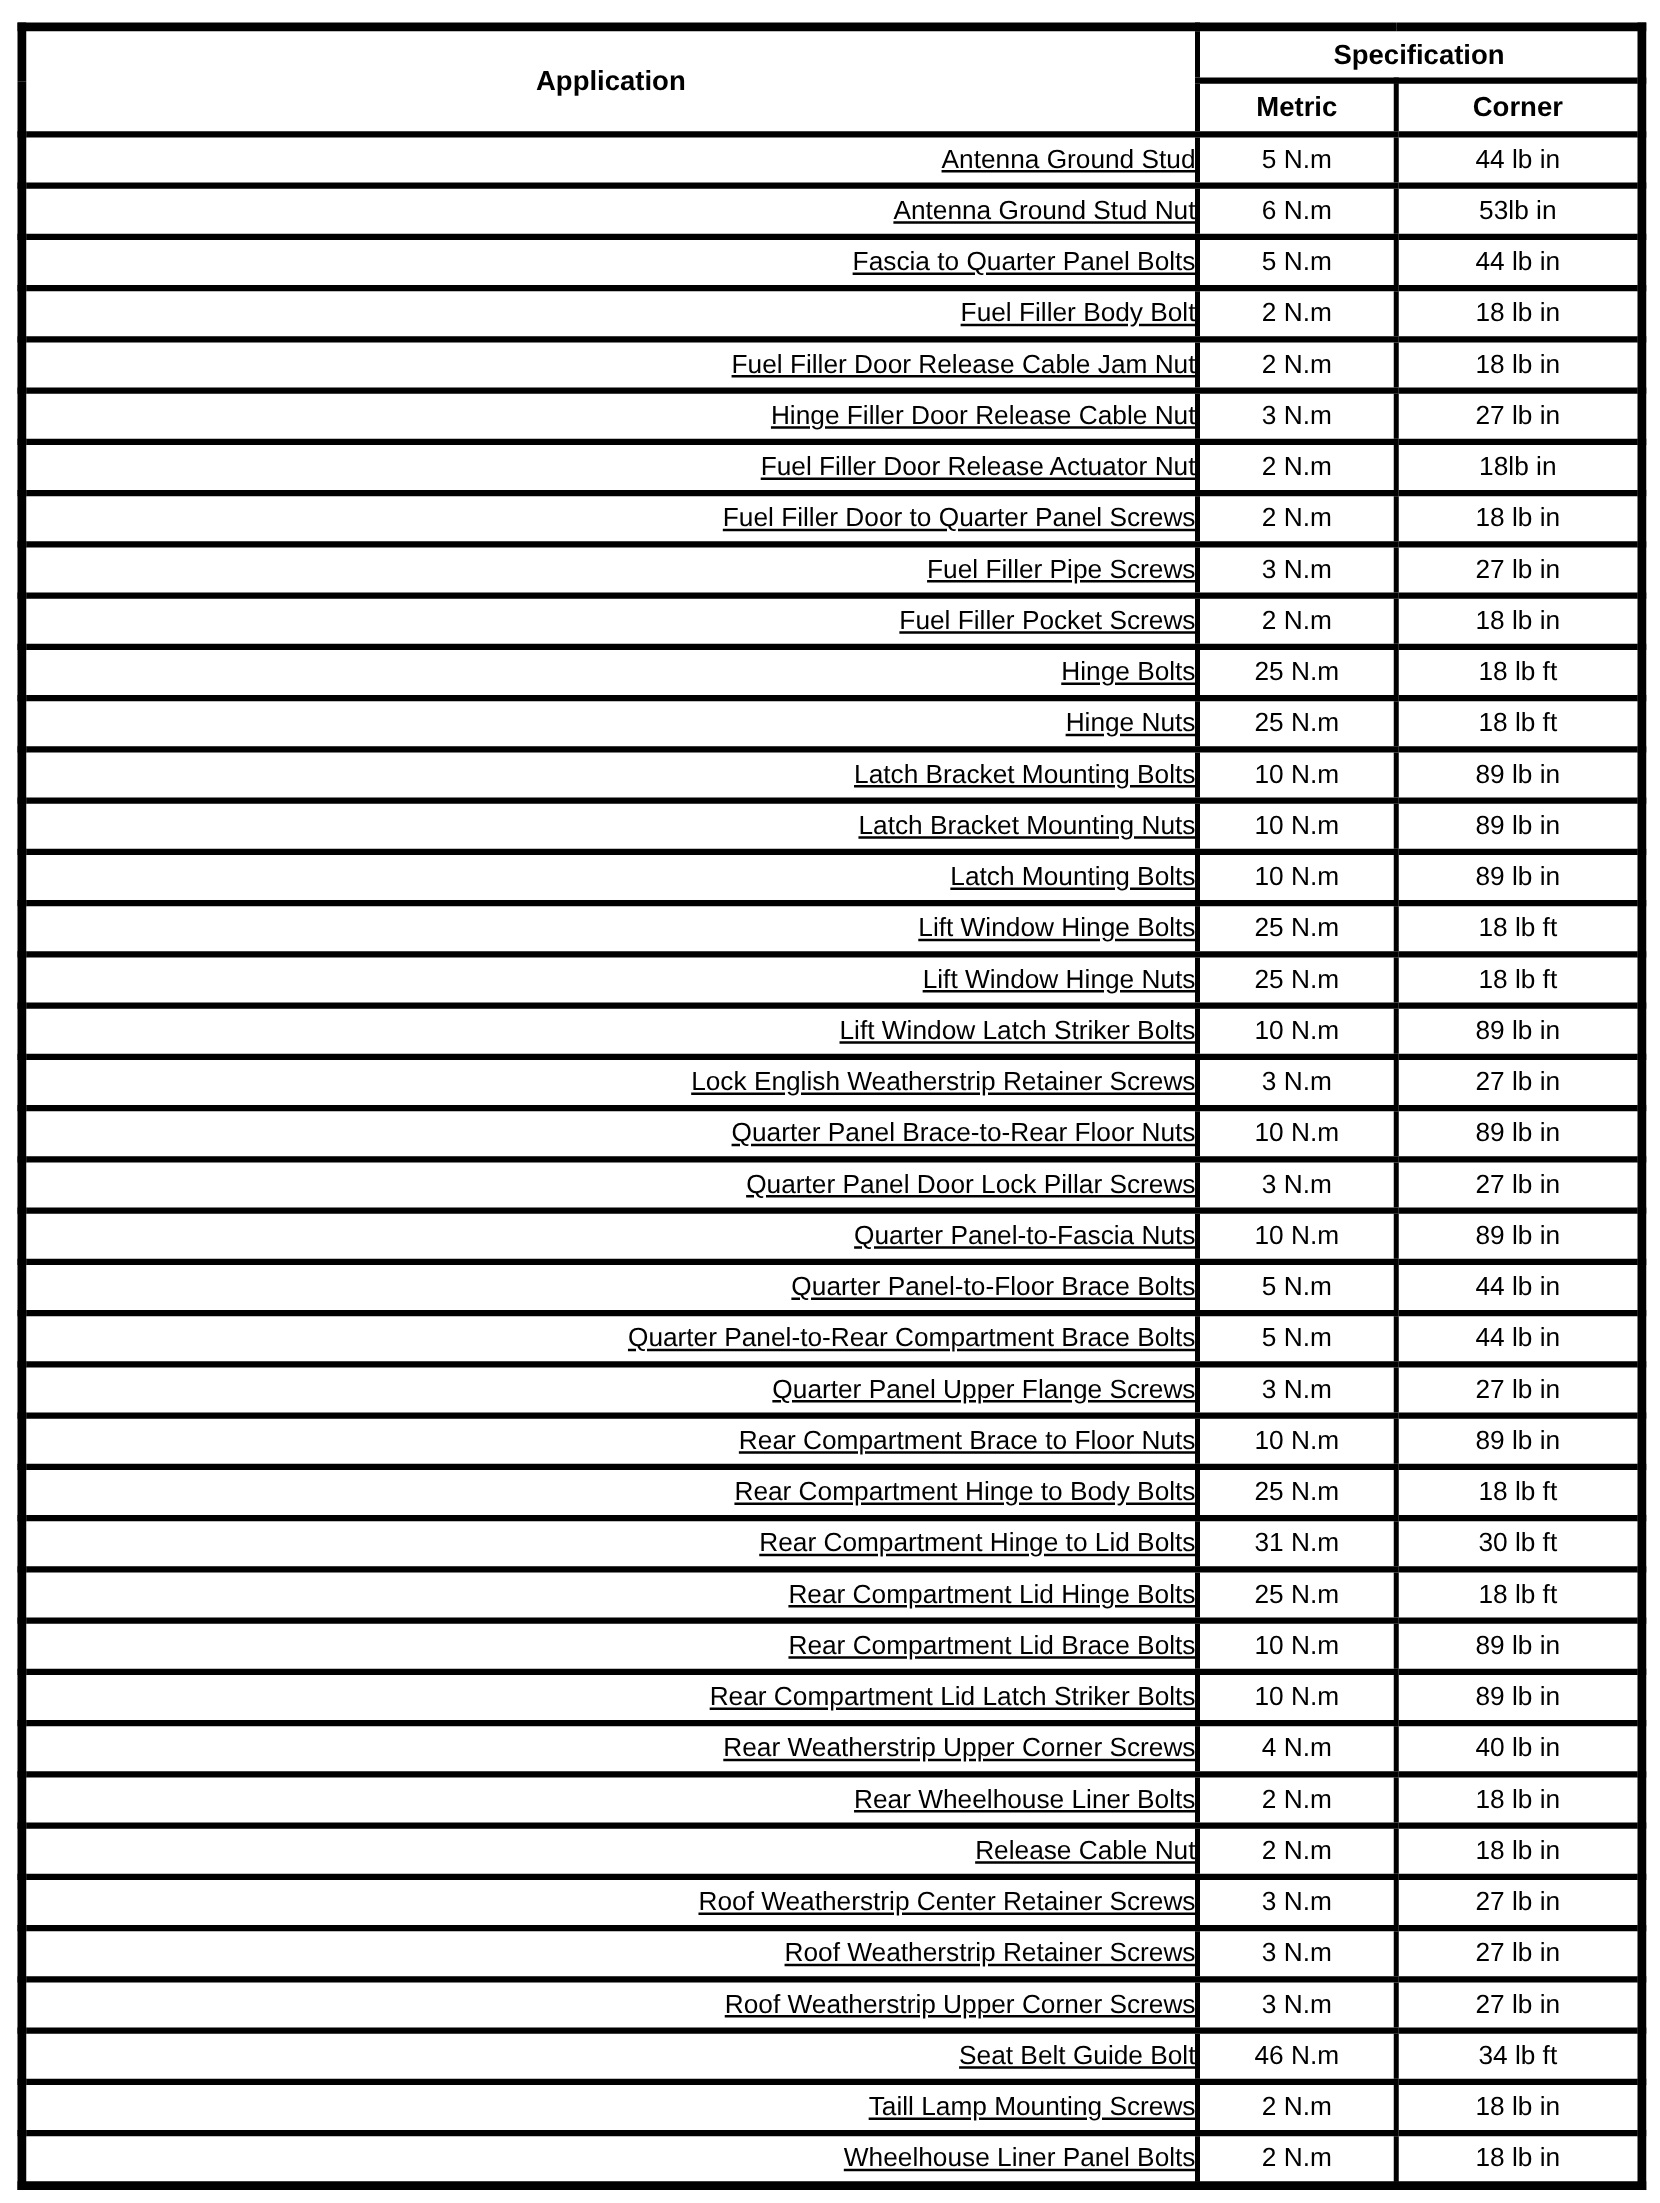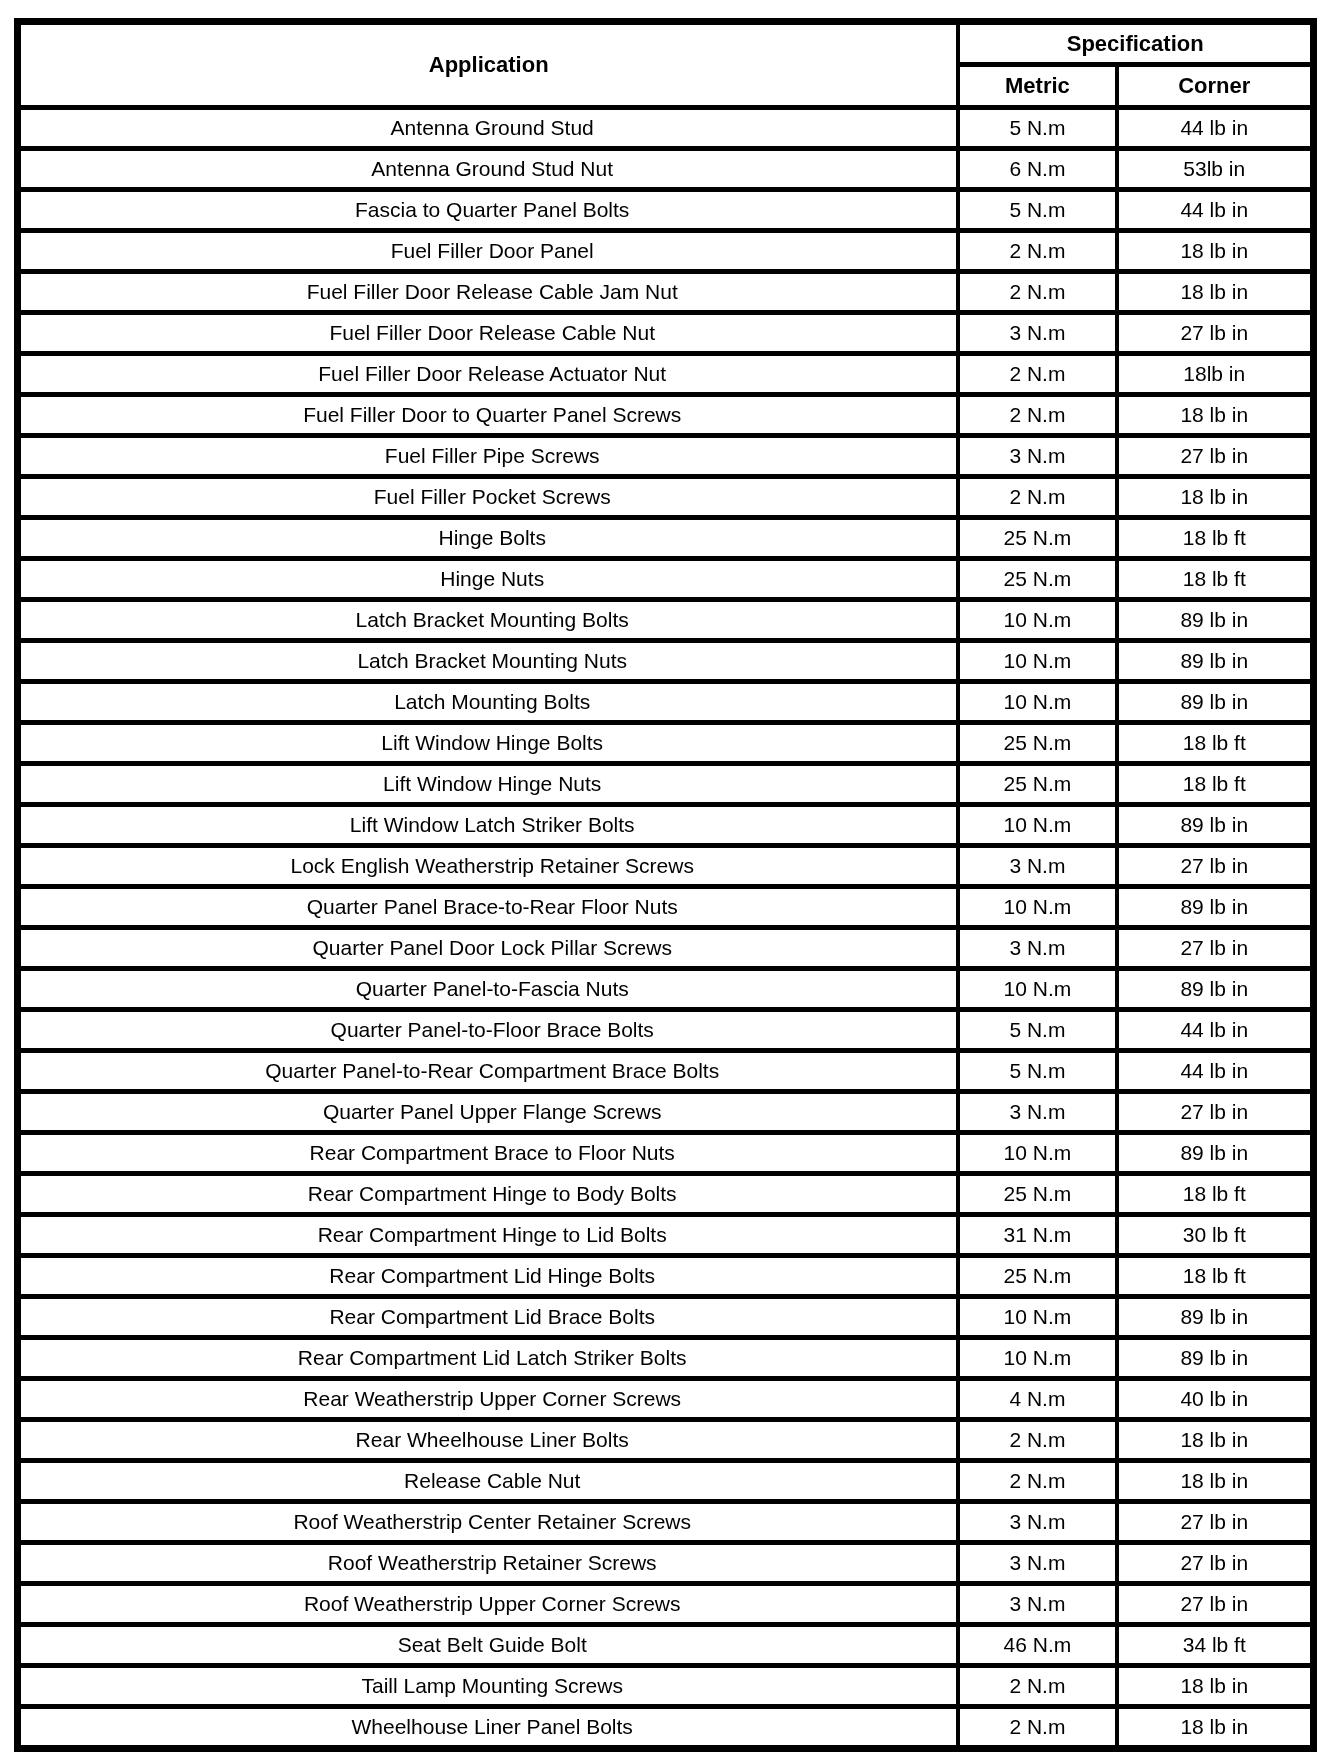--- a/index.html
+++ b/index.html
@@ -44,22 +44,23 @@
   tr.header-row-1 th { height: 37px; }
   tr.header-row-2 th { height: 38px; }
 
   tbody td {
     font-size: 21px;
     height: 36px;
     vertical-align: middle;
     padding: 0;
   }
   td.app-cell {
-    text-align: center;
+    text-align: right;
     padding-left: 7px;
+    text-decoration: underline;
   }
   td.num-cell {
     text-align: center;
   }
 </style>
 </head>
 <body>
 
 <div class="page">
   <table class="spec-table">
@@ -91,33 +92,33 @@
     <td class="num-cell">53lb in</td>
   </tr>
 
   <tr class="data-row">
     <td class="app-cell">Fascia to Quarter Panel Bolts</td>
     <td class="num-cell">5 N.m</td>
     <td class="num-cell">44 lb in</td>
   </tr>
 
   <tr class="data-row">
-    <td class="app-cell">Fuel Filler Door Panel</td>
+    <td class="app-cell">Fuel Filler Body Bolt</td>
     <td class="num-cell">2 N.m</td>
     <td class="num-cell">18 lb in</td>
   </tr>
 
   <tr class="data-row">
     <td class="app-cell">Fuel Filler Door Release Cable Jam Nut</td>
     <td class="num-cell">2 N.m</td>
     <td class="num-cell">18 lb in</td>
   </tr>
 
   <tr class="data-row">
-    <td class="app-cell">Fuel Filler Door Release Cable Nut</td>
+    <td class="app-cell">Hinge Filler Door Release Cable Nut</td>
     <td class="num-cell">3 N.m</td>
     <td class="num-cell">27 lb in</td>
   </tr>
 
   <tr class="data-row">
     <td class="app-cell">Fuel Filler Door Release Actuator Nut</td>
     <td class="num-cell">2 N.m</td>
     <td class="num-cell">18lb in</td>
   </tr>
 

